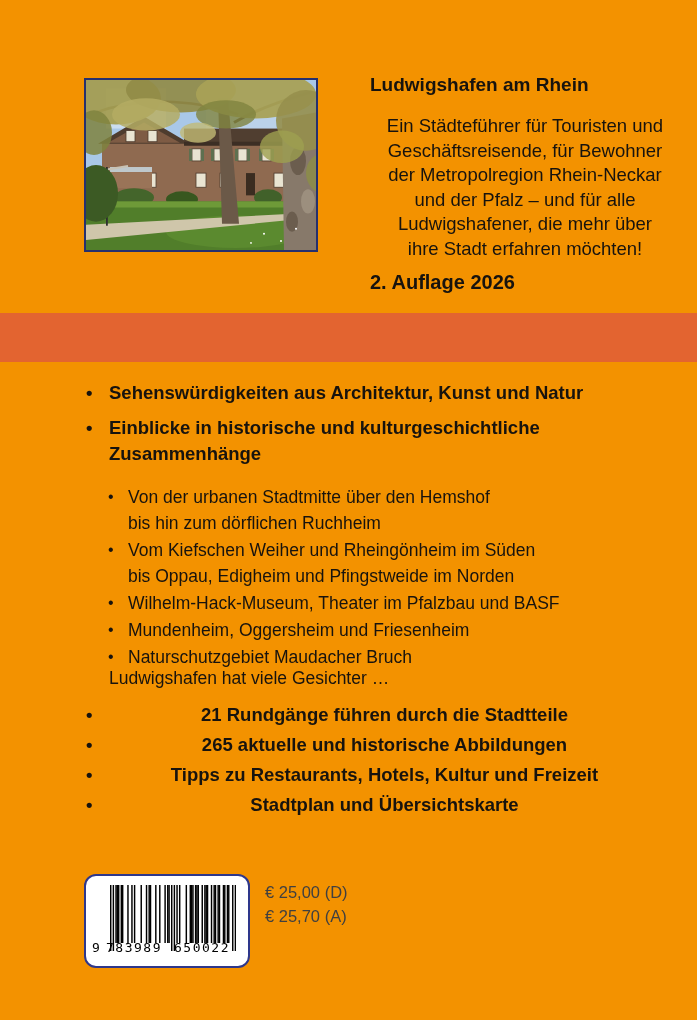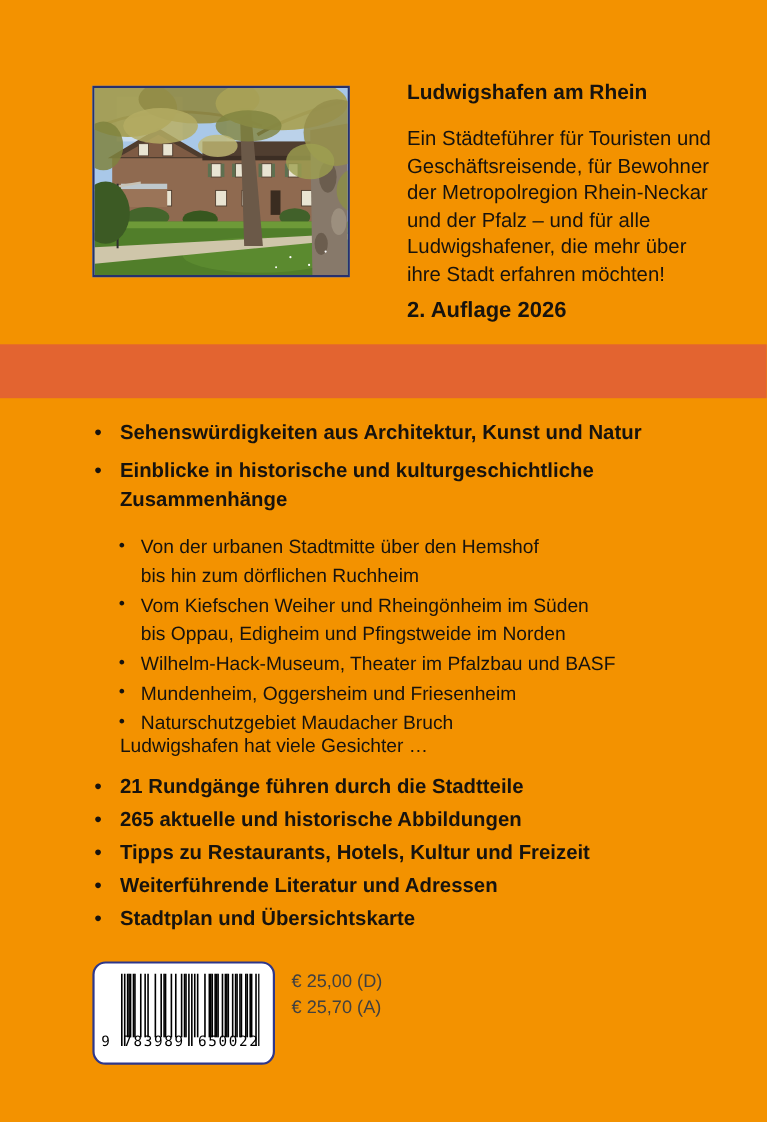--- a/index.html
+++ b/index.html
@@ -14,55 +14,55 @@
 
   
   .photo-frame{
     left:84px;top:78px;width:230px;height:170px;
     border:2px solid #26306e;background:#9fbede;
   }
   .photo-frame svg{display:block;width:230px;height:170px;}
 
   .intro-col{left:370px;top:74px;width:310px;}
   .title{font-size:19px;line-height:22px;font-weight:700;margin:0 0 18px 0;}
-  .intro{font-size:18.5px;line-height:24.5px;margin:16px 0 10px 0;white-space:pre-line;}
+  .intro{font-size:18.5px;line-height:24.5px;margin:16px 0 10px 0;white-space:pre-line;text-align:center;}
   .edition{font-size:20px;font-weight:700;margin:0;}
 
   
   .stripe{left:0;top:313px;width:697px;height:49px;background:var(--stripe,#E36430);}
 
   
   ul.blist{list-style:none;margin:0;padding:0;}
   ul.blist li{position:relative;white-space:pre-line;}
   ul.blist li::before{content:"\2022";position:absolute;left:1px;top:0;}
 
   .highlights{left:85px;top:380px;width:575px;}
   .highlights li{font-size:18.5px;line-height:26px;font-weight:700;padding-left:24px;margin-bottom:9px;}
 
   .details{left:107px;top:484px;width:555px;}
   .details li{font-size:17.5px;line-height:26px;padding-left:21px;margin-bottom:1px;}
   .details li::before{font-size:16px;}
 
   .tagline{left:109px;top:666px;width:500px;font-size:17.5px;line-height:24px;}
 
   .features{left:85px;top:702px;width:575px;}
-  .features li{font-size:18.5px;line-height:26px;font-weight:700;padding-left:24px;margin-bottom:4px;}
+  .features li{font-size:18.5px;line-height:26px;font-weight:700;padding-left:24px;margin-bottom:4px;text-align:center;}
 
   
   .barcode-box{
     left:84px;top:874px;width:162px;height:90px;
     background:#fff;border:2px solid #2e378b;border-radius:12px;
   }
   .barcode-bars{position:absolute;left:24px;top:9px;width:126px;height:66px;}
   .barcode-digits{
     position:absolute;left:6px;top:64px;width:150px;display:flex;
     font-family:"DejaVu Sans Mono",monospace;font-size:13px;color:#000;
   }
   .bd-first{width:14px;text-align:left;}
-  .bd-g1,.bd-g2{flex:1;text-align:center;letter-spacing:1.5px;}
+  .bd-g1,.bd-g2{flex:1;text-align:left;letter-spacing:1.5px;}
 
   .footer-text{left:265px;top:881px;width:260px;font-size:16.5px;line-height:23.5px;color:#404040;}
   .footer-text div{white-space:nowrap;}
 </style>
 </head>
 <body style="--bg: #F39200; --stripe: #E36430;">
 
 <div class="abs photo-frame">
   <svg viewBox="0 0 230 168" preserveAspectRatio="none">
 
@@ -181,21 +181,20 @@
   <li>Mundenheim, Oggersheim und Friesenheim</li>
   <li>Naturschutzgebiet Maudacher Bruch</li>
 </ul>
 
 <div class="abs tagline">Ludwigshafen hat viele Gesichter …</div>
 
 <ul class="abs blist features">
   <li>21 Rundgänge führen durch die Stadtteile</li>
   <li>265 aktuelle und historische Abbildungen</li>
   <li>Tipps zu Restaurants, Hotels, Kultur und Freizeit</li>
-  <li>Weiterführende Literatur und Adressen</li>
   <li>Stadtplan und Übersichtskarte</li>
 </ul>
 
 <div class="abs barcode-box">
   <svg class="barcode-bars" viewBox="0 0 126 66" preserveAspectRatio="none">
       <rect x="0.00" y="0" width="1.45" height="66" fill="#000"></rect>
       <rect x="2.65" y="0" width="1.45" height="66" fill="#000"></rect>
       <rect x="5.31" y="0" width="1.45" height="58" fill="#000"></rect>
       <rect x="6.63" y="0" width="1.45" height="58" fill="#000"></rect>
       <rect x="7.96" y="0" width="1.45" height="58" fill="#000"></rect>

